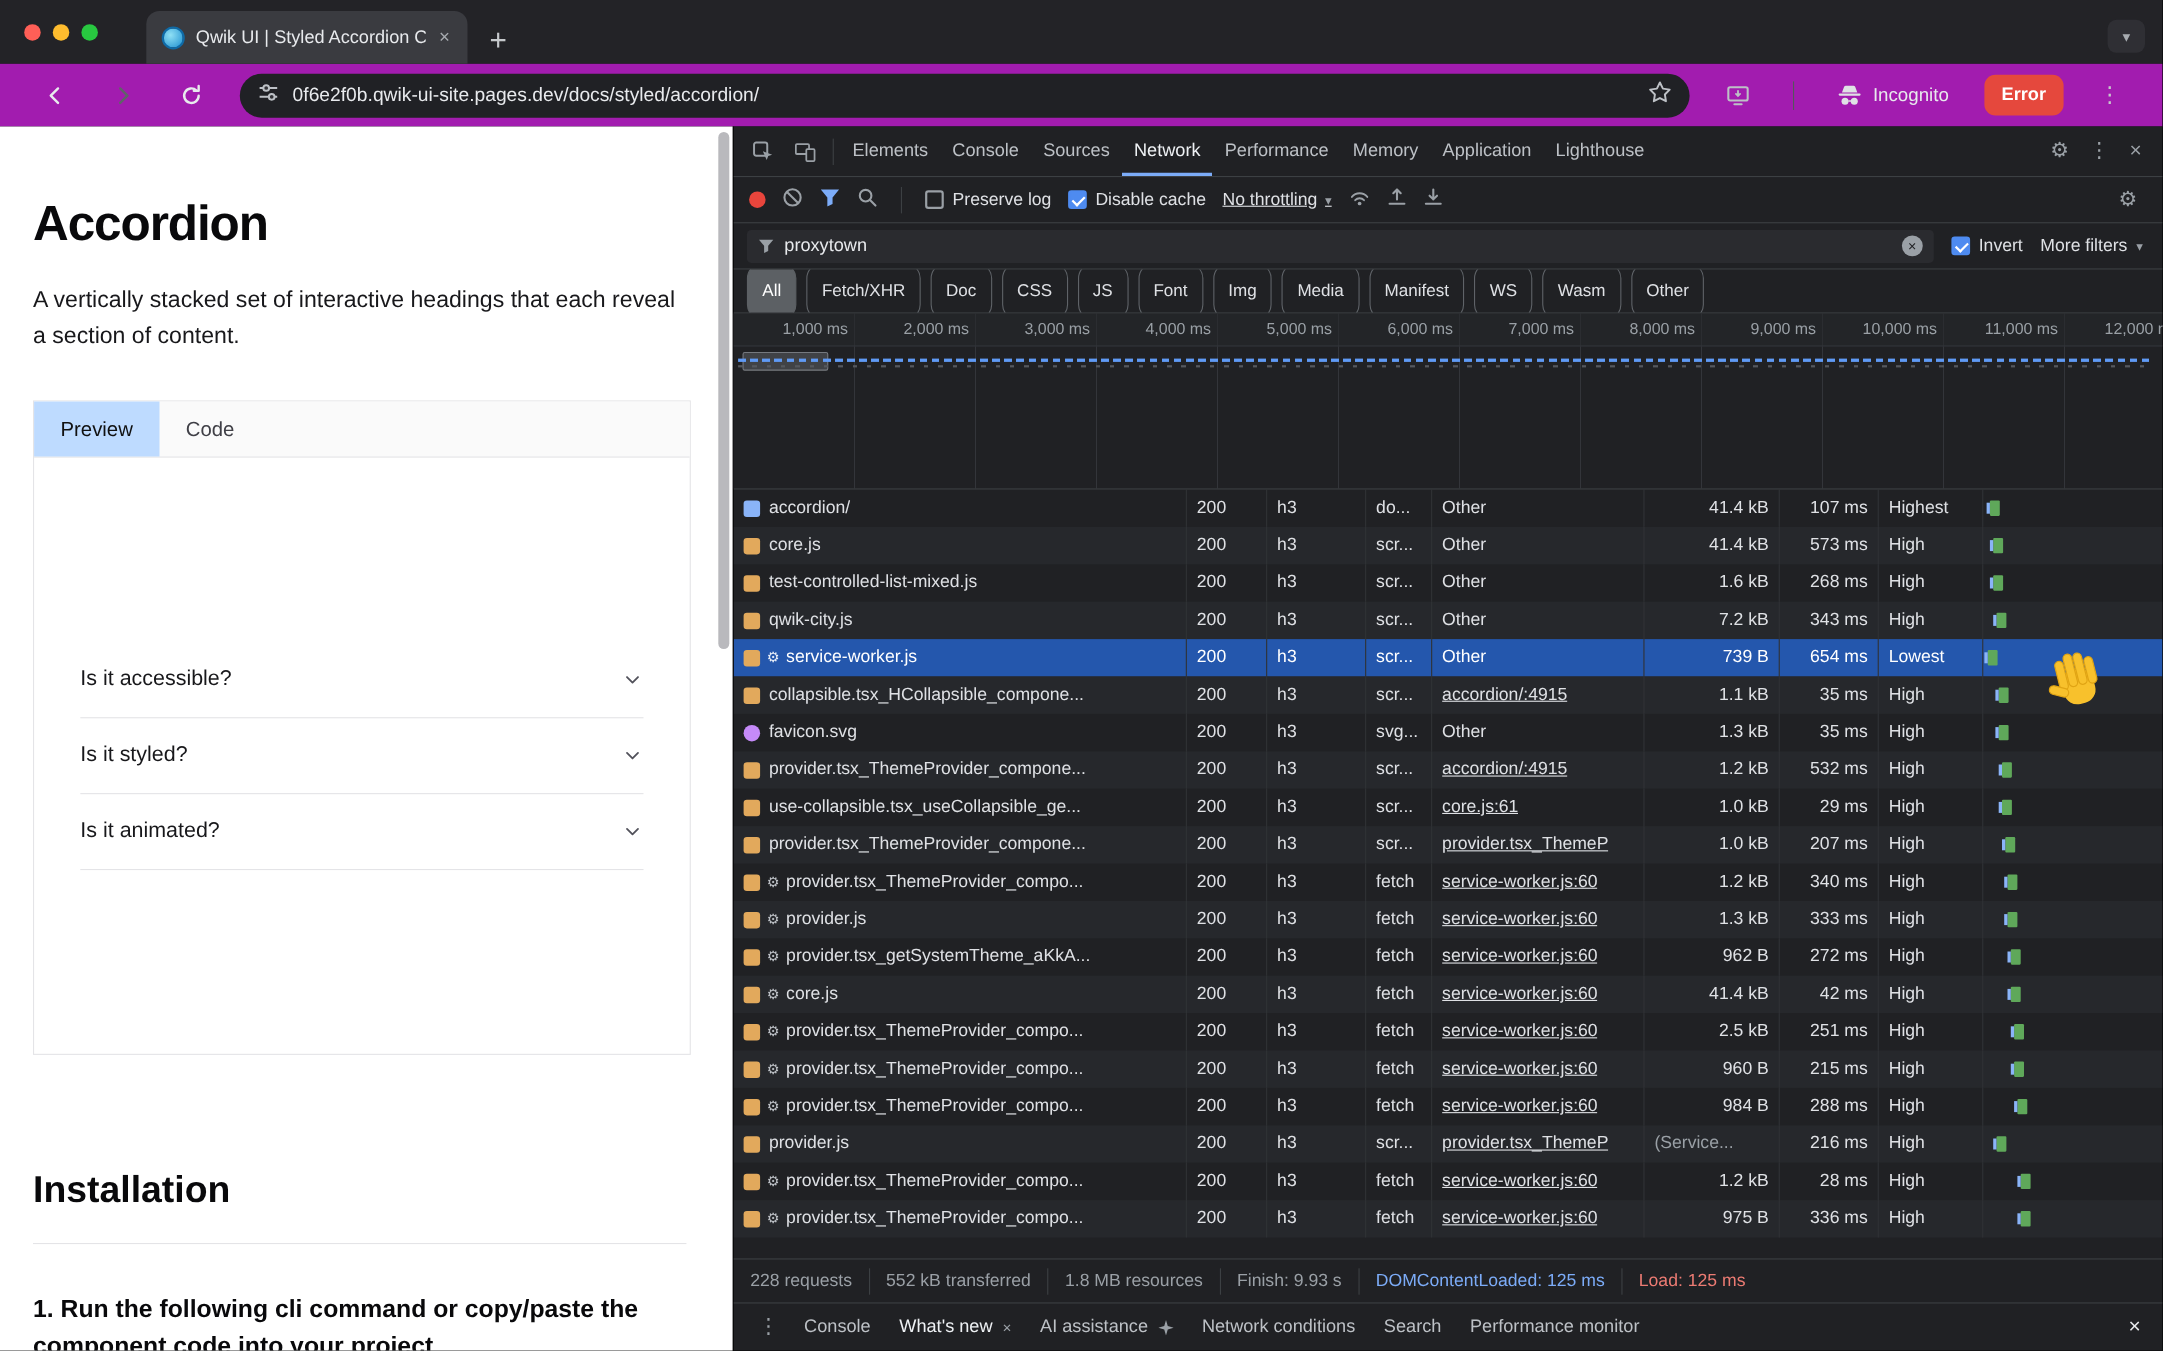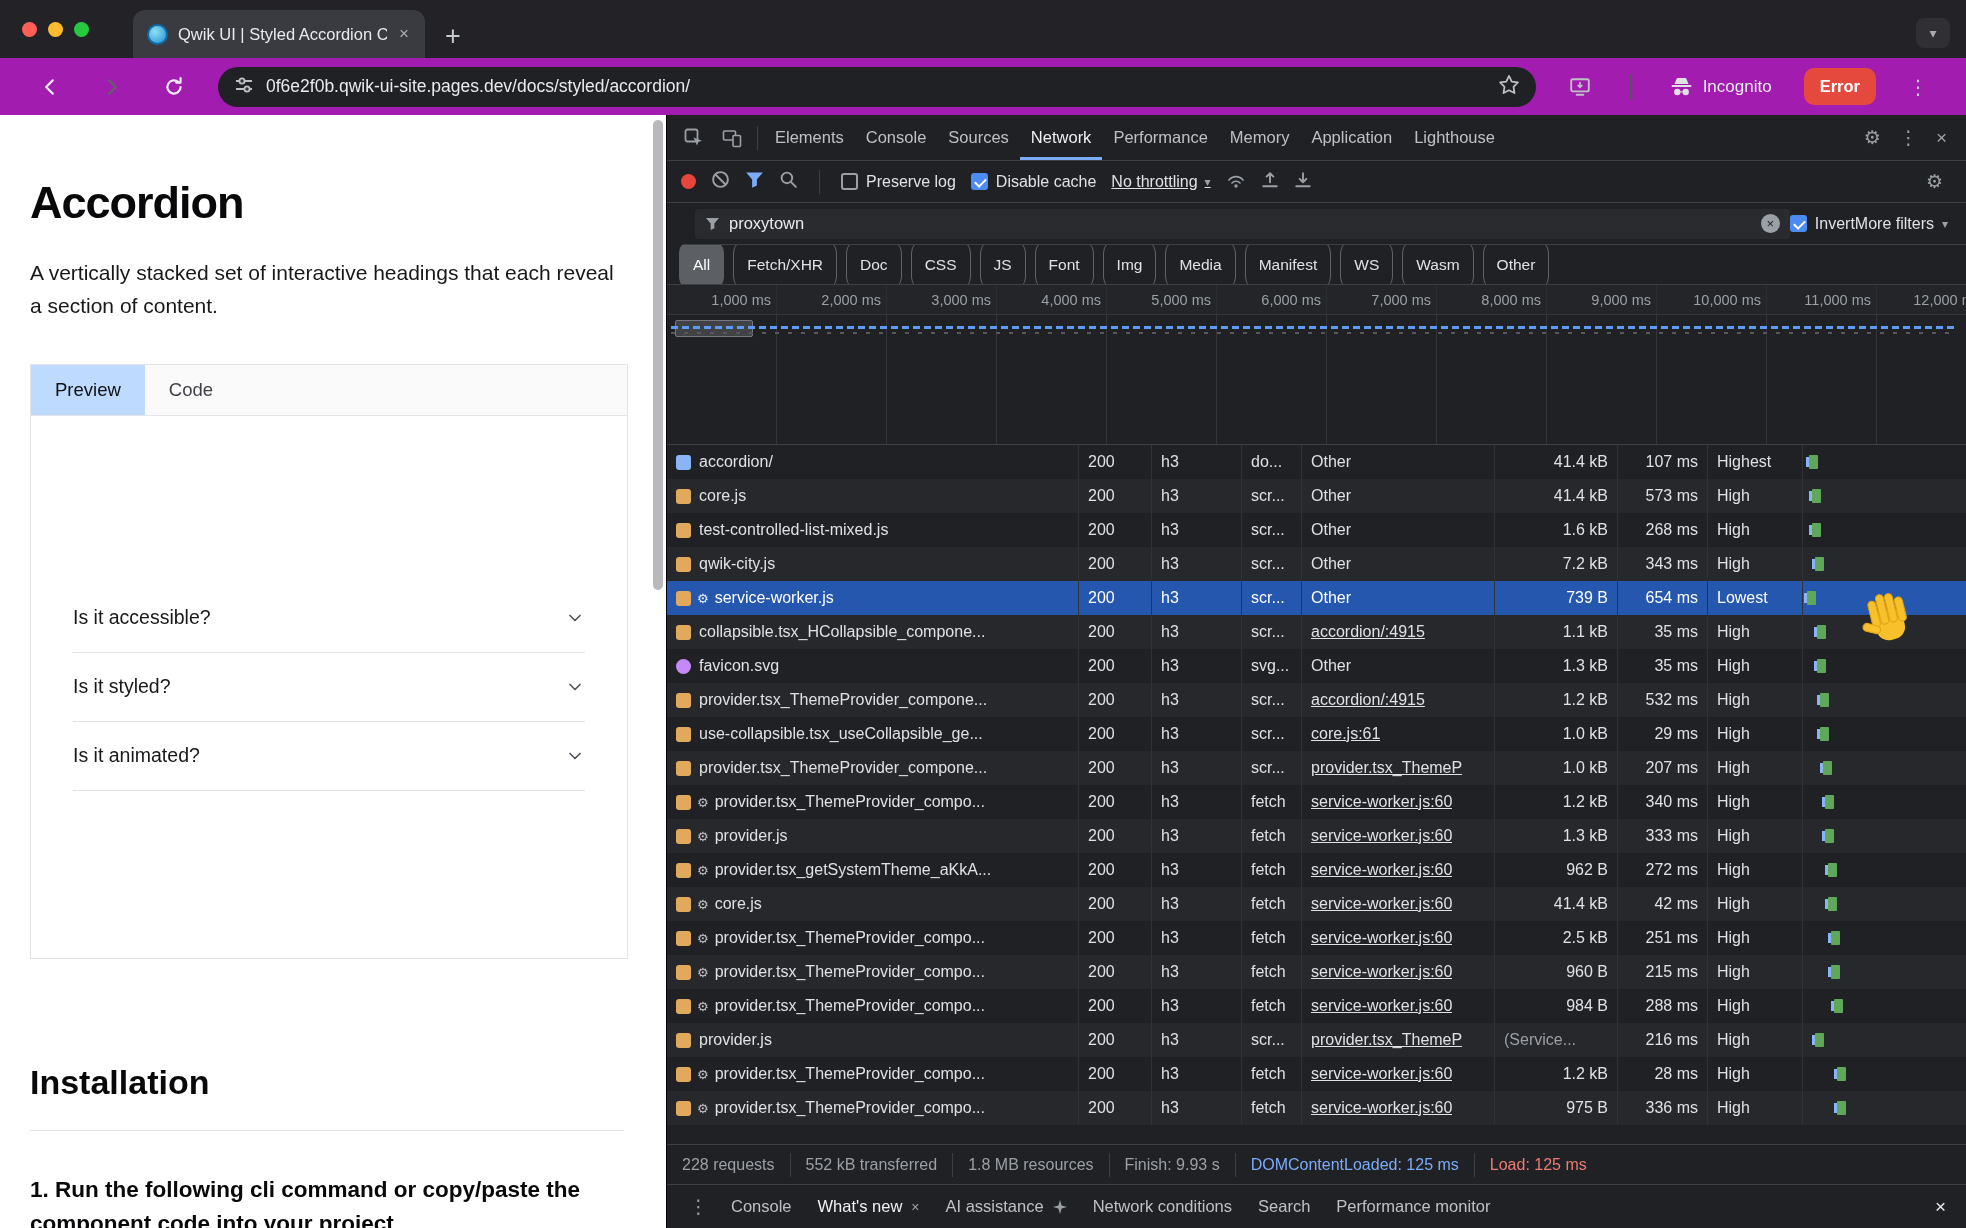--- a/index.html
+++ b/index.html
@@ -76,22 +76,22 @@
   .rec { width:15px; height:15px; border-radius:50%; background:#e8453c; flex:none; }
   .cbrow { display:flex; align-items:center; gap:8px; color:var(--dt-text); white-space:nowrap; }
   .cb { width:17px; height:17px; border:2px solid var(--dt-dim); border-radius:3px; flex:none; position:relative; }
   .cb.on { background:#4e8bf0; border-color:#4e8bf0; }
   .cb.on::after { content:''; position:absolute; left:4px; top:1px; width:5px; height:9px;
     border:solid #fff; border-width:0 2.5px 2.5px 0; transform:rotate(45deg); }
   .throttle { display:flex; align-items:center; gap:7px; white-space:nowrap;text-decoration:underline; }
   .caret { color:var(--dt-dim); font-size:12px; }
   .push-r { margin-left:auto; }
 
-  .dt-filterrow { height:42px; display:flex; align-items:center; gap:0; padding:0 12px;
-    border-bottom:1px solid var(--dt-border); flex:none;margin-left:16px; }
+  .dt-filterrow { height:42px; display:flex; align-items:center; gap:16px; padding:0 12px;
+    border-bottom:1px solid var(--dt-border); flex:none; }
   .finput { flex:1; display:flex; align-items:center; gap:9px; background:#2a2b2f;
     border-radius:4px; height:30px; padding:0 10px; min-width:0; }
   .finput input { flex:1; background:transparent; border:none; outline:none; color:#e8eaed;
     font-size:16.5px; font-family:inherit; min-width:0; }
   .fclear { width:19px; height:19px; border-radius:50%; background:#9aa0a6; color:#202124;
     display:flex; align-items:center; justify-content:center; font-size:13px; flex:none; }
   .morefilters { display:flex; align-items:center; gap:8px; white-space:nowrap; padding-right:6px; }
 
   .dt-chips { height:40px; display:flex; align-items:center; gap:9px; padding:0 12px;
     border-bottom:1px solid var(--dt-border); flex:none; overflow:hidden; }

